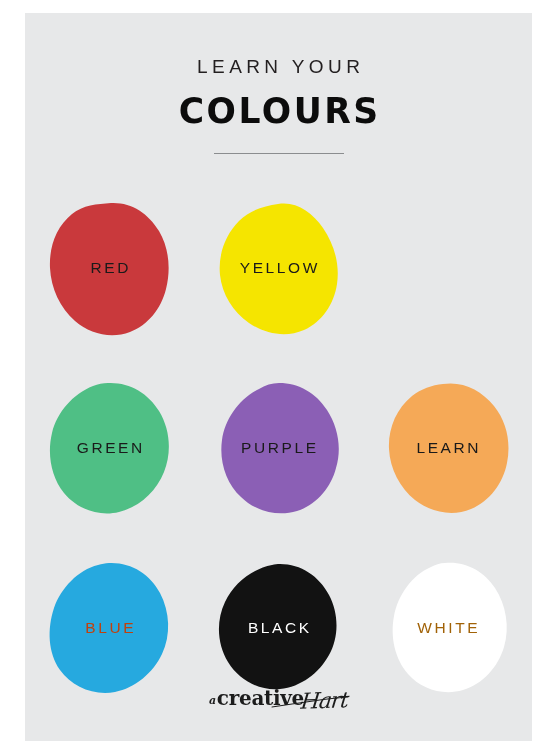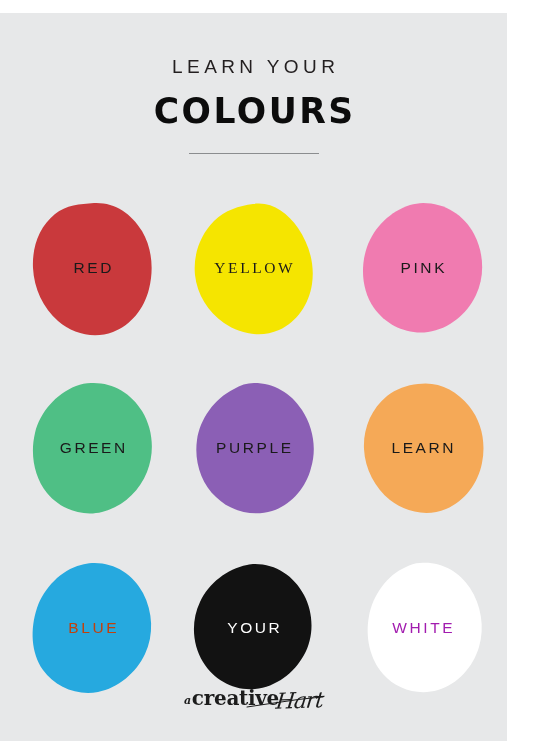--- a/index.html
+++ b/index.html
@@ -18,21 +18,21 @@
   #poster-frame {
     position: absolute;
     left: 0;
     top: 0;
     width: 533px;
     height: 754px;
     background: #ffffff;
   }
   #poster-canvas {
     position: absolute;
-    left: 0;
+    left: 25px;
     top: 13px;
     width: 507px;
     height: 728px;
     background: #e7e8e9;
   }
 
   
   #poster-header {
     position: absolute;
     left: 0;
@@ -81,21 +81,21 @@
   }
   .swatch-cell {
     position: absolute;
     width: 169px;
     height: 180px;
     top: 0;
     display: flex;
     align-items: center;
     justify-content: center;
   }
-  .swatch-cell.col-0 { left: 0px; padding-left: 8px; }
+  .swatch-cell.col-0 { left: 0px; }
   .swatch-cell.col-1 { left: 169px; }
   .swatch-cell.col-2 { left: 338px; }
 
   .blob-wrap {
     position: relative;
     width: 126px;
     height: 135px;
     display: flex;
     align-items: center;
     justify-content: center;
@@ -194,29 +194,21 @@
               <path id="blob-red" d="M64 2 C84 1 101 12 112 30 C122 47 124 68 119 88 C114 108 101 124 83 131 C64 138 43 133 28 120 C13 107 4 87 3 67 C2 46 9 26 25 13 C36 4 50 3 64 2 Z" fill="#c9393c"></path>
             </svg>
             <span class="swatch-label on-light" style="color: rgb(26, 26, 26);">RED</span>
           </div>
         </div>
         <div class="swatch-cell col-1">
           <div class="blob-wrap">
             <svg class="blob-shape" viewBox="0 0 126 135">
               <path id="blob-yellow" d="M62 3 C80 0 96 11 107 27 C118 43 124 63 121 83 C118 103 106 121 88 129 C70 137 49 133 33 122 C17 111 6 93 4 74 C2 54 9 34 23 20 C34 9 48 5 62 3 Z" fill="#f5e500"></path>
             </svg>
-            <span class="swatch-label on-light" style="color: rgb(26, 26, 26); font-family: Liberation Serif, serif;">YELLOW</span>
-          </div>
-        </div>
-        <div class="swatch-cell col-2">
-          <div class="blob-wrap">
-            <svg class="blob-shape" viewBox="0 0 126 135">
-              <path id="blob-pink" d="M63 2 C85 2 104 14 114 33 C124 52 125 75 116 94 C107 113 89 128 68 131 C47 134 26 124 14 107 C2 90 0 66 7 46 C14 26 31 10 50 4 C54 3 59 2 63 2 Z" fill="#f07bb0"></path>
-            </svg>
-            <span class="swatch-label on-light" style="color: rgb(26, 26, 26);">PINK</span>
+            <span class="swatch-label on-light" style="color: rgb(26, 26, 26);">YELLOW</span>
           </div>
         </div>
       </div>
 
       <div class="swatch-row">
         <div class="swatch-cell col-0">
           <div class="blob-wrap">
             <svg class="blob-shape" viewBox="0 0 126 135">
               <path id="blob-green" d="M61 2 C82 1 101 12 112 30 C123 48 125 71 117 91 C109 111 92 126 72 131 C52 136 30 128 17 112 C4 96 0 73 5 52 C10 31 26 13 46 5 C51 3 56 2 61 2 Z" fill="#4fbf85"></path>
             </svg>
@@ -248,29 +240,29 @@
               <path id="blob-blue" d="M62 2 C84 1 103 13 113 32 C123 51 124 74 115 93 C106 112 88 127 68 131 C47 135 25 126 13 109 C1 92 0 68 7 47 C14 27 31 9 51 4 C55 3 58 2 62 2 Z" fill="#26a9df"></path>
             </svg>
             <span class="swatch-label on-light" style="color: #c2410c;">BLUE</span>
           </div>
         </div>
         <div class="swatch-cell col-1">
           <div class="blob-wrap">
             <svg class="blob-shape" viewBox="0 0 126 135">
               <path id="blob-black" d="M64 3 C85 3 103 15 113 34 C123 53 123 76 113 94 C103 112 85 126 64 128 C43 130 23 119 12 101 C1 83 0 60 9 41 C18 22 36 8 56 4 C59 3 61 3 64 3 Z" fill="#121212"></path>
             </svg>
-            <span class="swatch-label on-dark" style="color: rgb(255, 255, 255);">YOUR</span>
+            <span class="swatch-label on-dark" style="color: rgb(255, 255, 255);">BLACK</span>
           </div>
         </div>
         <div class="swatch-cell col-2">
           <div class="blob-wrap">
             <svg class="blob-shape" viewBox="0 0 126 135">
               <path id="blob-white" d="M60 2 C80 0 99 10 110 27 C121 44 125 66 119 86 C113 106 98 123 78 129 C58 135 36 128 23 113 C10 98 5 76 9 55 C13 34 27 14 46 6 C50 4 55 2 60 2 Z" fill="#ffffff"></path>
             </svg>
-            <span class="swatch-label on-light" style="color: #a21caf;">WHITE</span>
+            <span class="swatch-label on-light" style="color: #a16207;">WHITE</span>
           </div>
         </div>
       </div>
 
     </div>
 
     <div id="footer-logo">
       <span id="logo-inner">
         <span id="logo-a">a</span><span id="logo-creative">creative</span><span id="logo-hart">Hart</span>
         <svg id="logo-swash" viewBox="0 0 78 14">

